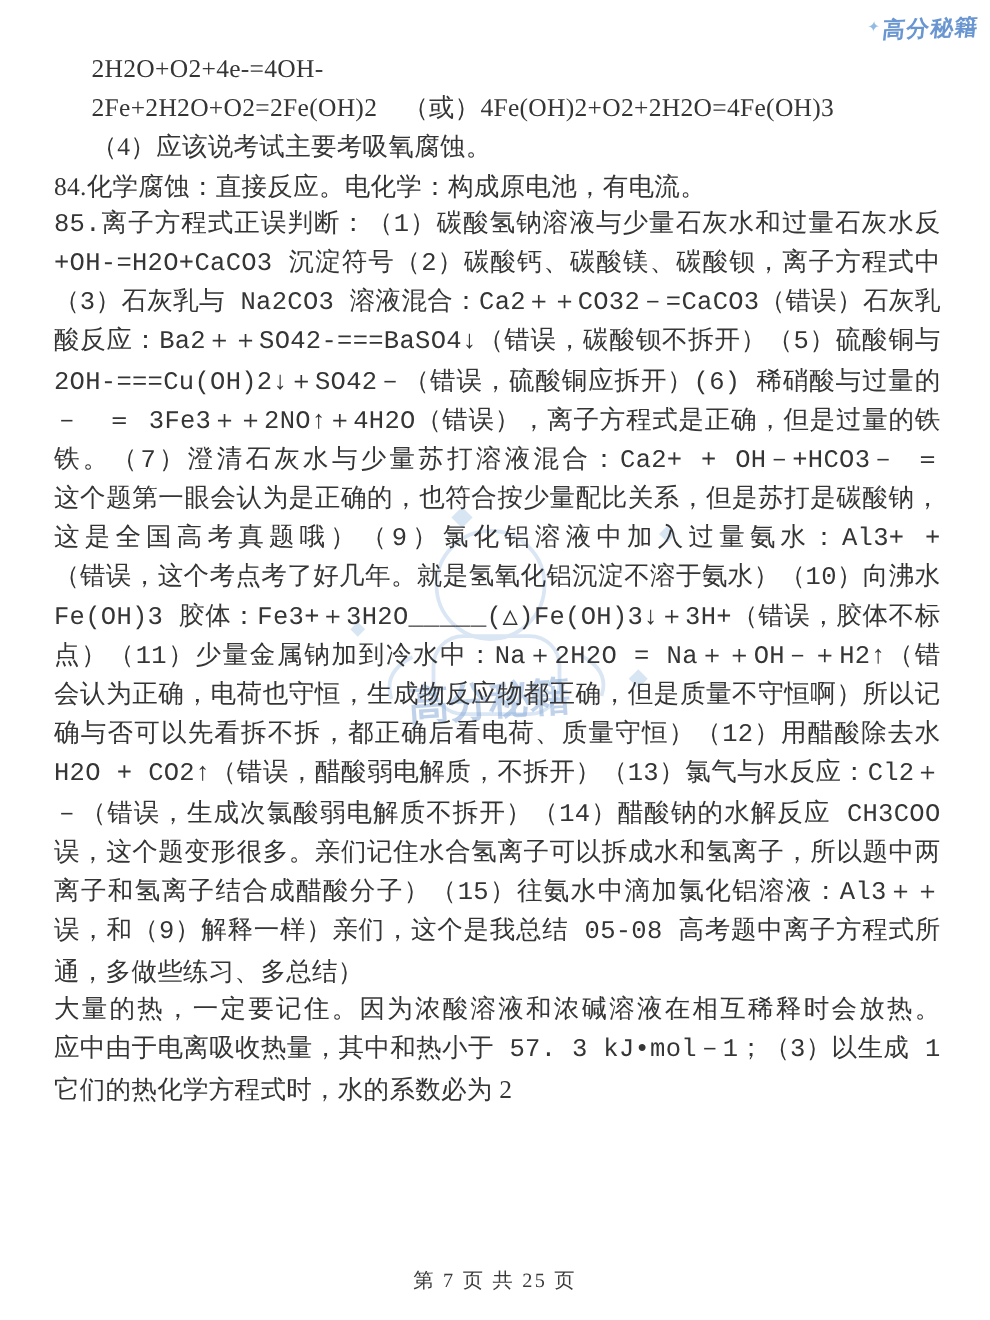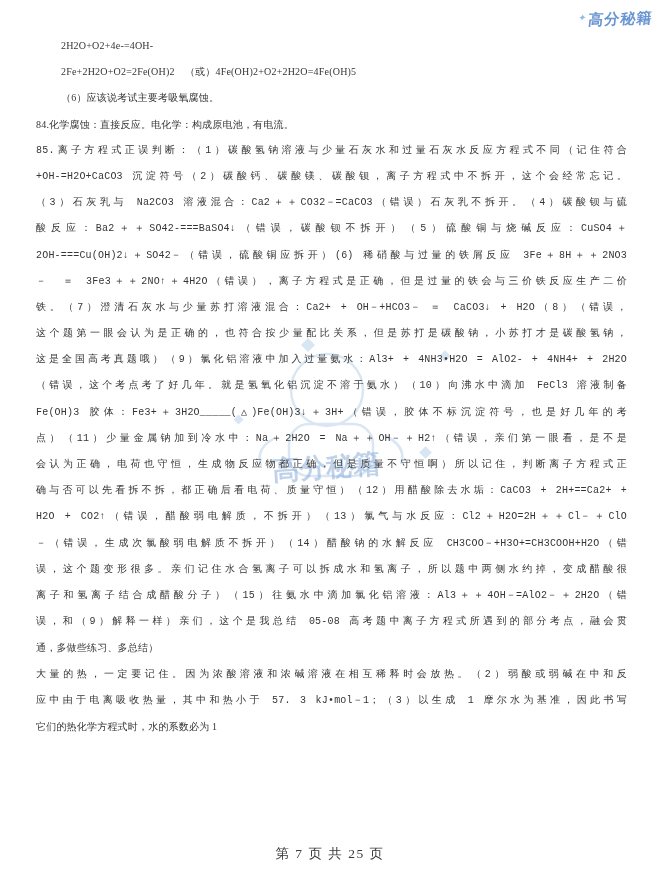--- a/index.html
+++ b/index.html
@@ -11,21 +11,21 @@
     font-family:"Liberation Serif","DejaVu Serif",serif;
     color:#353535;
   }
   .doc-body{
     position:absolute;
     left:36px;right:33px;top:33px;
   }
   .line{
     height:26.2px;
     line-height:26.2px;
-    font-size:10px;
+    font-size:17px;
     white-space:normal;
     overflow:hidden;
     letter-spacing:0.2px;
   }
   .line.j{
     text-align:justify;
     text-align-last:justify;
     font-family:Liberation Mono, monospace;
     -moz-text-align-last:justify;
   }
@@ -87,22 +87,22 @@
     </g>
     <text x="58" y="152" font-size="27" font-weight="bold" font-family="Liberation Sans, DejaVu Sans, sans-serif" fill="#7fa6d6" fill-opacity="0.5" transform="rotate(-4 58 152)">高分秘籍</text>
   </svg>
 
   <div class="wm-corner">
     <span class="wm-star">✦</span><span>高分秘籍</span>
   </div>
 
   <main class="doc-body">
       <div class="line ind">2H2O+O2+4e-=4OH-</div>
-      <div class="line ind">2Fe+2H2O+O2=2Fe(OH)2　（或）4Fe(OH)2+O2+2H2O=4Fe(OH)5</div>
-      <div class="line ind">（6）应该说考试主要考吸氧腐蚀。</div>
+      <div class="line ind">2Fe+2H2O+O2=2Fe(OH)2　（或）4Fe(OH)2+O2+2H2O=4Fe(OH)3</div>
+      <div class="line ind">（4）应该说考试主要考吸氧腐蚀。</div>
       <div class="line">84.化学腐蚀：直接反应。电化学：构成原电池，有电流。</div>
       <div class="line j">85.离子方程式正误判断：（1）碳酸氢钠溶液与少量石灰水和过量石灰水反应方程式不同（记住符合</div>
       <div class="line j">+OH-=H2O+CaCO3 沉淀符号（2）碳酸钙、碳酸镁、碳酸钡，离子方程式中不拆开，这个会经常忘记。</div>
       <div class="line j">（3）石灰乳与 Na2CO3 溶液混合：Ca2＋＋CO32－=CaCO3（错误）石灰乳不拆开。（4）碳酸钡与硫</div>
       <div class="line j">酸反应：Ba2＋＋SO42-===BaSO4↓（错误，碳酸钡不拆开）（5）硫酸铜与烧碱反应：CuSO4＋</div>
       <div class="line j">2OH-===Cu(OH)2↓＋SO42－（错误，硫酸铜应拆开）(6) 稀硝酸与过量的铁屑反应 3Fe＋8H＋＋2NO3</div>
       <div class="line j">－　＝ 3Fe3＋＋2NO↑＋4H2O（错误），离子方程式是正确，但是过量的铁会与三价铁反应生产二价</div>
       <div class="line j">铁。（7）澄清石灰水与少量苏打溶液混合：Ca2+ + OH－+HCO3－ ＝ CaCO3↓ + H2O（8）（错误，</div>
       <div class="line j">这个题第一眼会认为是正确的，也符合按少量配比关系，但是苏打是碳酸钠，小苏打才是碳酸氢钠，</div>
       <div class="line j">这是全国高考真题哦）（9）氯化铝溶液中加入过量氨水：Al3+ + 4NH3•H2O = AlO2- + 4NH4+ + 2H2O</div>
@@ -112,18 +112,18 @@
       <div class="line j">会认为正确，电荷也守恒，生成物反应物都正确，但是质量不守恒啊）所以记住，判断离子方程式正</div>
       <div class="line j">确与否可以先看拆不拆，都正确后看电荷、质量守恒）（12）用醋酸除去水垢：CaCO3 + 2H+==Ca2+ +</div>
       <div class="line j">H2O + CO2↑（错误，醋酸弱电解质，不拆开）（13）氯气与水反应：Cl2＋H2O=2H＋＋Cl－＋ClO</div>
       <div class="line j">－（错误，生成次氯酸弱电解质不拆开）（14）醋酸钠的水解反应 CH3COO－+H3O+=CH3COOH+H2O（错</div>
       <div class="line j">误，这个题变形很多。亲们记住水合氢离子可以拆成水和氢离子，所以题中两侧水约掉，变成醋酸很</div>
       <div class="line j">离子和氢离子结合成醋酸分子）（15）往氨水中滴加氯化铝溶液：Al3＋＋4OH－=AlO2－＋2H2O（错</div>
       <div class="line j">误，和（9）解释一样）亲们，这个是我总结 05-08 高考题中离子方程式所遇到的部分考点，融会贯</div>
       <div class="line">通，多做些练习、多总结）</div>
       <div class="line j">大量的热，一定要记住。因为浓酸溶液和浓碱溶液在相互稀释时会放热。（2）弱酸或弱碱在中和反</div>
       <div class="line j">应中由于电离吸收热量，其中和热小于 57. 3 kJ•mol－1；（3）以生成 1 摩尔水为基准，因此书写</div>
-      <div class="line">它们的热化学方程式时，水的系数必为 1</div>
+      <div class="line">它们的热化学方程式时，水的系数必为 2</div>
     </main>
 
   <div class="footer">第 7 页 共 25 页</div>
 
 </div>
 
 </body></html>

